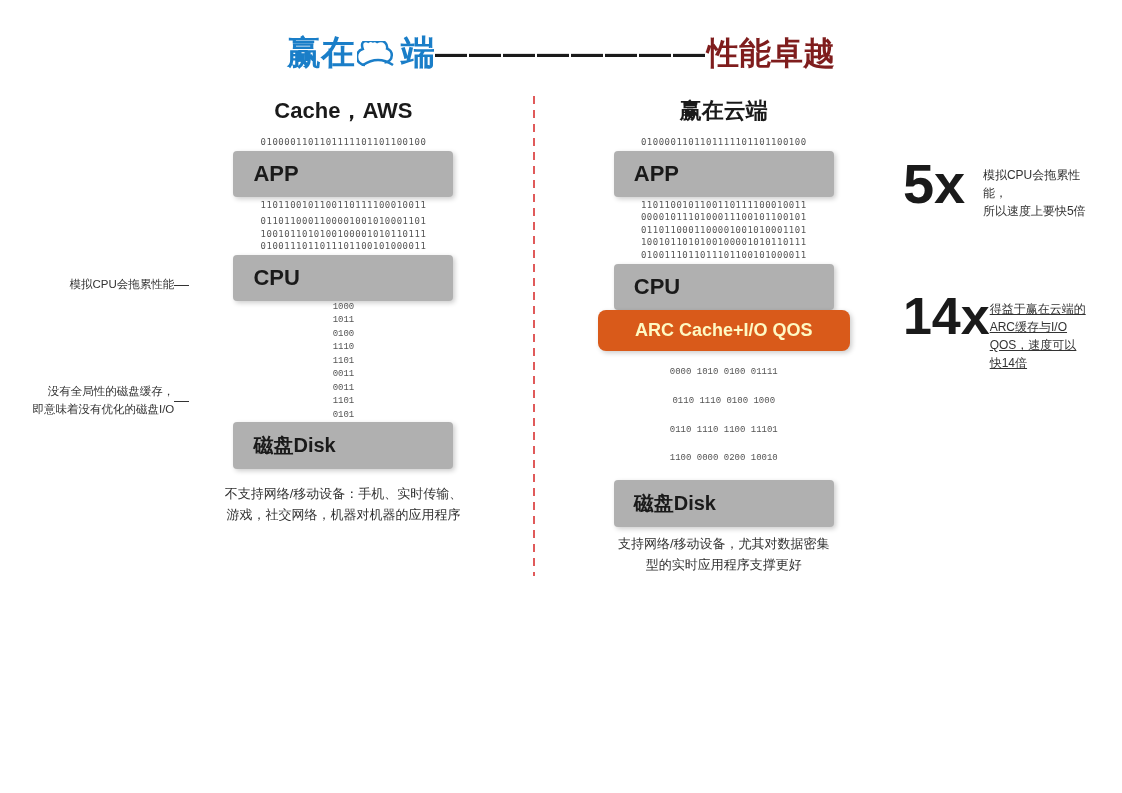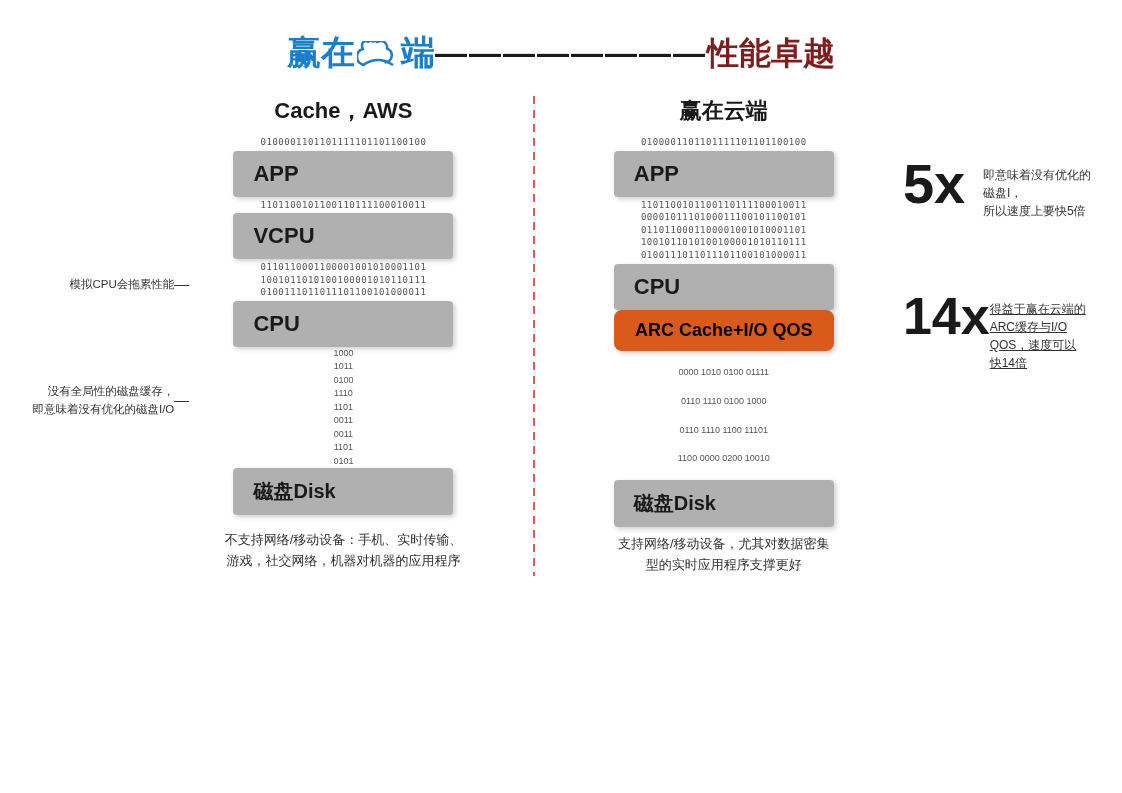--- a/index.html
+++ b/index.html
@@ -135,22 +135,22 @@
       box-shadow: 2px 2px 5px rgba(0,0,0,0.2);
     }
 
     .box-arc {
       background: #d95a1a;
       border-radius: 8px;
       padding: 10px 20px;
       text-align: center;
       font-size: 18px;
       font-weight: bold;
-      color: #000000;
-      width: 220px;
+      color: #fef9c3;
+      width: 252px;
       box-shadow: 2px 2px 5px rgba(0,0,0,0.2);
     }
 
     
     .bottom-text {
       text-align: center;
       font-size: 13px;
       color: #333;
       margin-top: 10px;
       line-height: 1.6;
@@ -185,21 +185,21 @@
       align-items: center;
       gap: 0px;
       position: relative;
       width: 100%;
     }
 
     
     .number-rows {
       font-size: 9px;
       color: #555;
-      font-family: Liberation Sans, sans-serif;
+      font-family: Liberation Mono, monospace;
       line-height: 1.5;
       text-align: center;
     }
 
     .annotation-left {
       width: 145px;
       position: relative;
       display: flex;
       flex-direction: column;
       gap: 0;
@@ -250,21 +250,20 @@
     <div class="left-section">
       <div class="section-title">Cache，AWS</div>
       <div class="diagram-stack">
 
         <div class="binary-text">0100001101101111101101100100</div>
 
         <div class="box">APP</div>
 
         <div class="binary-text">1101100101100110111100010011</div>
 
-        <div class="box">VCPU</div>
 
         <div class="binary-text" style="line-height:1.4">
           <div>0110110001100001001010001101</div>
           <div>1001011010100100001010110111</div>
           <div>0100111011011101100101000011</div>
         </div>
 
         <div class="box">CPU</div>
 
         <div class="number-rows">
@@ -320,21 +319,21 @@
 
       </div>
       <div class="bottom-text" style="white-space:pre-line;margin-top:7px;">支持网络/移动设备，尤其对数据密集
 型的实时应用程序支撑更好</div>
     </div>
 
     <div class="benefits-section">
 
       <div class="benefit-item">
         <div class="benefit-number">5x</div>
-        <div class="benefit-desc" style="white-space:pre-line;">即意味着没有优化的磁盘I，
+        <div class="benefit-desc" style="white-space:pre-line;">模拟CPU会拖累性能，
 所以速度上要快5倍</div>
       </div>
 
       <div style="height: 30px;"></div>
 
       <div class="benefit-item">
         <div class="benefit-number" style="font-size:52px;">14x</div>
         <div class="benefit-desc" style="white-space:pre-line;text-decoration:underline;">得益于赢在云端的
 ARC缓存与I/O
 QOS，速度可以

